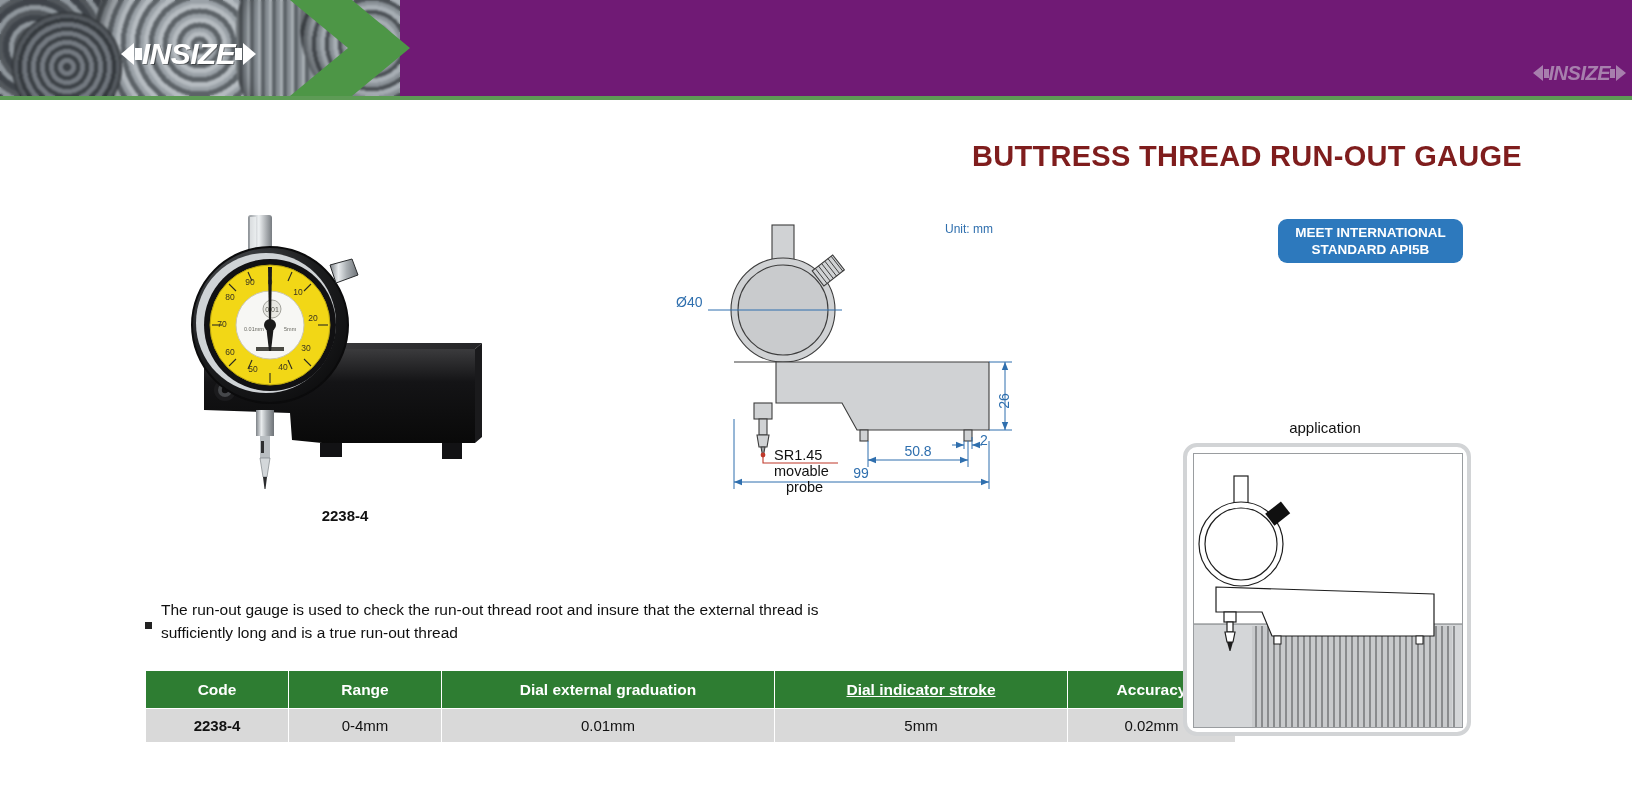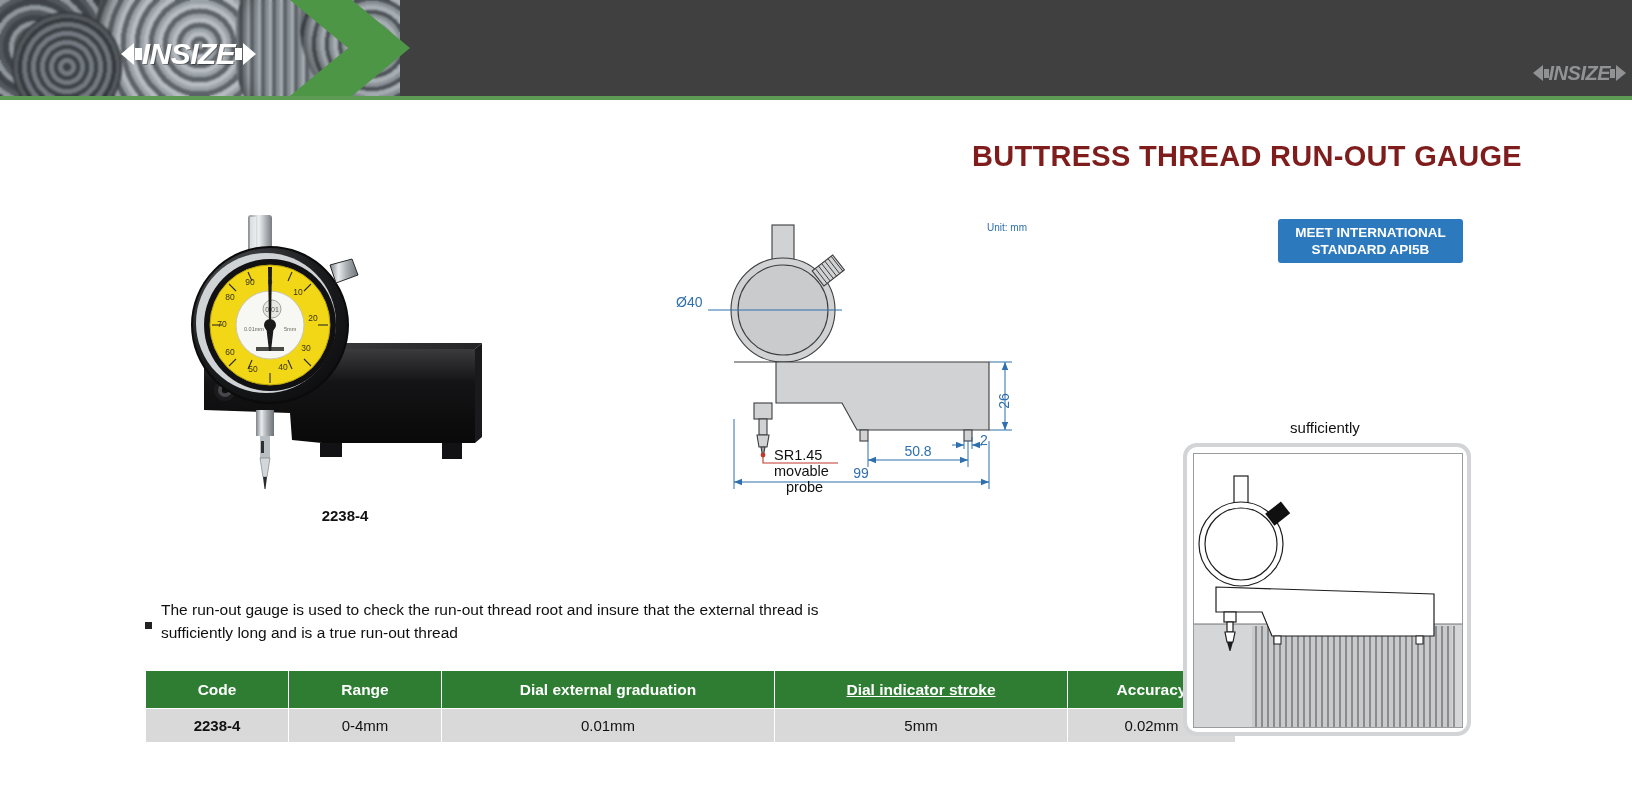--- a/index.html
+++ b/index.html
@@ -3,21 +3,21 @@
 <meta charset="utf-8">
 <style>
   html,body{margin:0;padding:0;}
   body{
     width:1632px;height:804px;background:#ffffff;
     font-family:"Liberation Sans",sans-serif;
     overflow:hidden;position:relative;
   }
 
   
-  .banner{position:absolute;left:0;top:0;width:1632px;height:100px;overflow:hidden;background:#404040;}
+  .banner{position:absolute;left:0;top:0;width:1632px;height:100px;overflow:hidden;background:#701a75;}
   .banner-photo{
     position:absolute;left:0;top:0;width:400px;height:96px;overflow:hidden;
     background:#6b7075;
   }
   
   .gear{position:absolute;border-radius:50%;}
   .g1{left:-60px;top:-48px;width:190px;height:190px;
      background:repeating-radial-gradient(circle at 50% 50%,#53585d 0 5px,#8e959b 5px 10px,#3f444a 10px 16px);
      box-shadow:inset 0 0 24px #1c1f22;}
   .g2{left:92px;top:-62px;width:215px;height:215px;
@@ -68,37 +68,37 @@
   
   .page-title{
     position:absolute;right:110px;top:140px;
     font-size:29px;font-weight:bold;color:#7f1d1d;letter-spacing:.3px;
     white-space:nowrap;
   }
 
   
   .badge{
     position:absolute;left:1278px;top:219px;width:185px;height:44px;
-    background:#2d79bd;border-radius:3px;
+    background:#2d79bd;border-radius:9px;
     color:#ffffff;font-size:13.5px;font-weight:bold;line-height:17px;
     display:flex;align-items:center;justify-content:center;text-align:center;
   }
 
   
   .photo-wrap{position:absolute;left:180px;top:205px;width:330px;height:300px;}
   .prod-svg{display:block;}
   .prod-code{
     position:absolute;left:180px;top:507px;width:330px;text-align:center;
     font-size:15px;font-weight:bold;color:#111;
   }
 
   
   .draw-wrap{position:absolute;left:664px;top:205px;width:400px;height:300px;}
   .unit-label{
-    position:absolute;left:945px;top:222px;font-size:10px;color:#2f6fae;margin-left:42px;
+    position:absolute;left:945px;top:222px;font-size:12px;color:#2f6fae;
   }
 
   
   .bullets{position:absolute;left:145px;top:598px;width:720px;}
   .bullet-row{display:flex;align-items:center;}
   .bullet-sq{width:7px;height:7px;background:#222;margin-top:9px;margin-right:9px;flex:0 0 auto;}
   .bullet-tx{font-size:15.5px;line-height:23px;color:#101010;}
 
   
   .spec-table{
@@ -380,21 +380,21 @@
     <tr>
       <td class="code-cell">2238-4</td>
       <td>0-4mm</td>
       <td>0.01mm</td>
       <td>5mm</td>
       <td>0.02mm</td>
     </tr>
   </tbody>
 </table>
 
-<div class="app-label">sufficiently</div>
+<div class="app-label">application</div>
 <div class="app-frame">
   <div class="app-inner">
     <svg width="268" height="273" viewBox="0 0 268 273" xmlns="http://www.w3.org/2000/svg">
 
       <rect x="0" y="170" width="268" height="103" fill="#d4d6d8"></rect>
       <line x1="0" y1="170" x2="268" y2="170" stroke="#6f7275" stroke-width="1"></line>
 
       <g>
         <rect x="58" y="172" width="200" height="101" fill="#c8cacc"></rect>
       </g>

